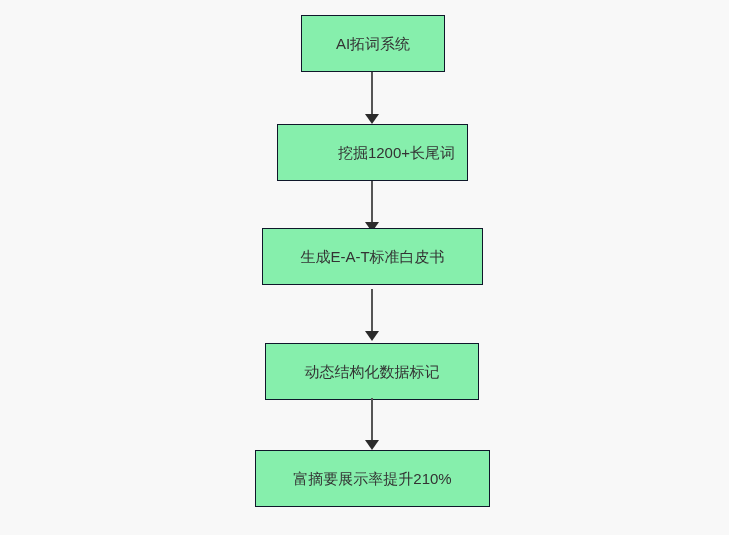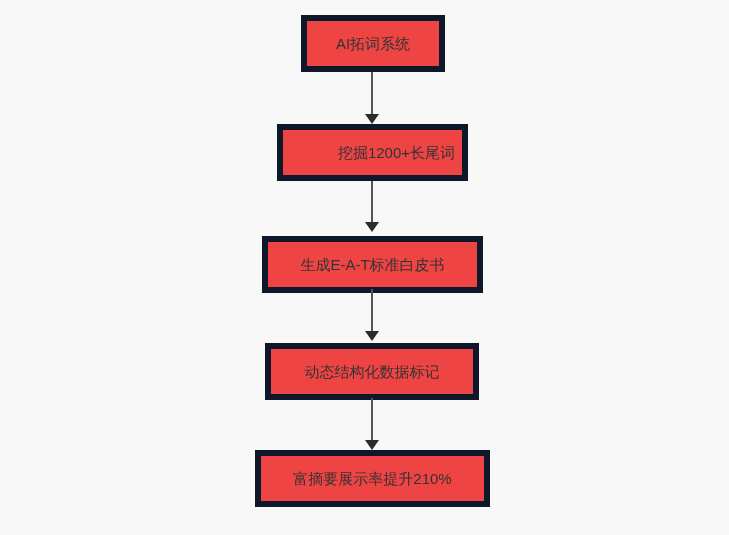--- a/index.html
+++ b/index.html
@@ -11,36 +11,36 @@
     position: relative;
     width: 729px;
     height: 535px;
     background: #f8f8f8;
     font-family: "Liberation Sans", "DejaVu Sans", sans-serif;
     overflow: hidden;
   }
   .node {
     position: absolute;
     box-sizing: border-box;
-    background: #ef4444;
-    border: 6px solid #0f172a;
+    background: #86efac;
+    border: 1px solid #0f172a;
     display: flex;
     align-items: center;
     justify-content: center;
   }
   .node-label {
     color: #333333;
     font-size: 15px;
     line-height: 1.2;
     white-space: nowrap;
     text-align: center;
   }
   .node1 { left: 301px; top: 15px;  width: 144px; height: 57px; }
   .node2 { left: 277px; top: 124px; width: 191px; height: 57px; padding-left: 48px; }
-  .node3 { left: 262px; top: 236px; width: 221px; height: 57px; }
+  .node3 { left: 262px; top: 228px; width: 221px; height: 57px; }
   .node4 { left: 265px; top: 343px; width: 214px; height: 57px; }
   .node5 { left: 255px; top: 450px; width: 235px; height: 57px; }
 
   .arrow {
     position: absolute;
     left: 365px;           
     width: 14px;
     display: flex;
     flex-direction: column;
     align-items: center;

